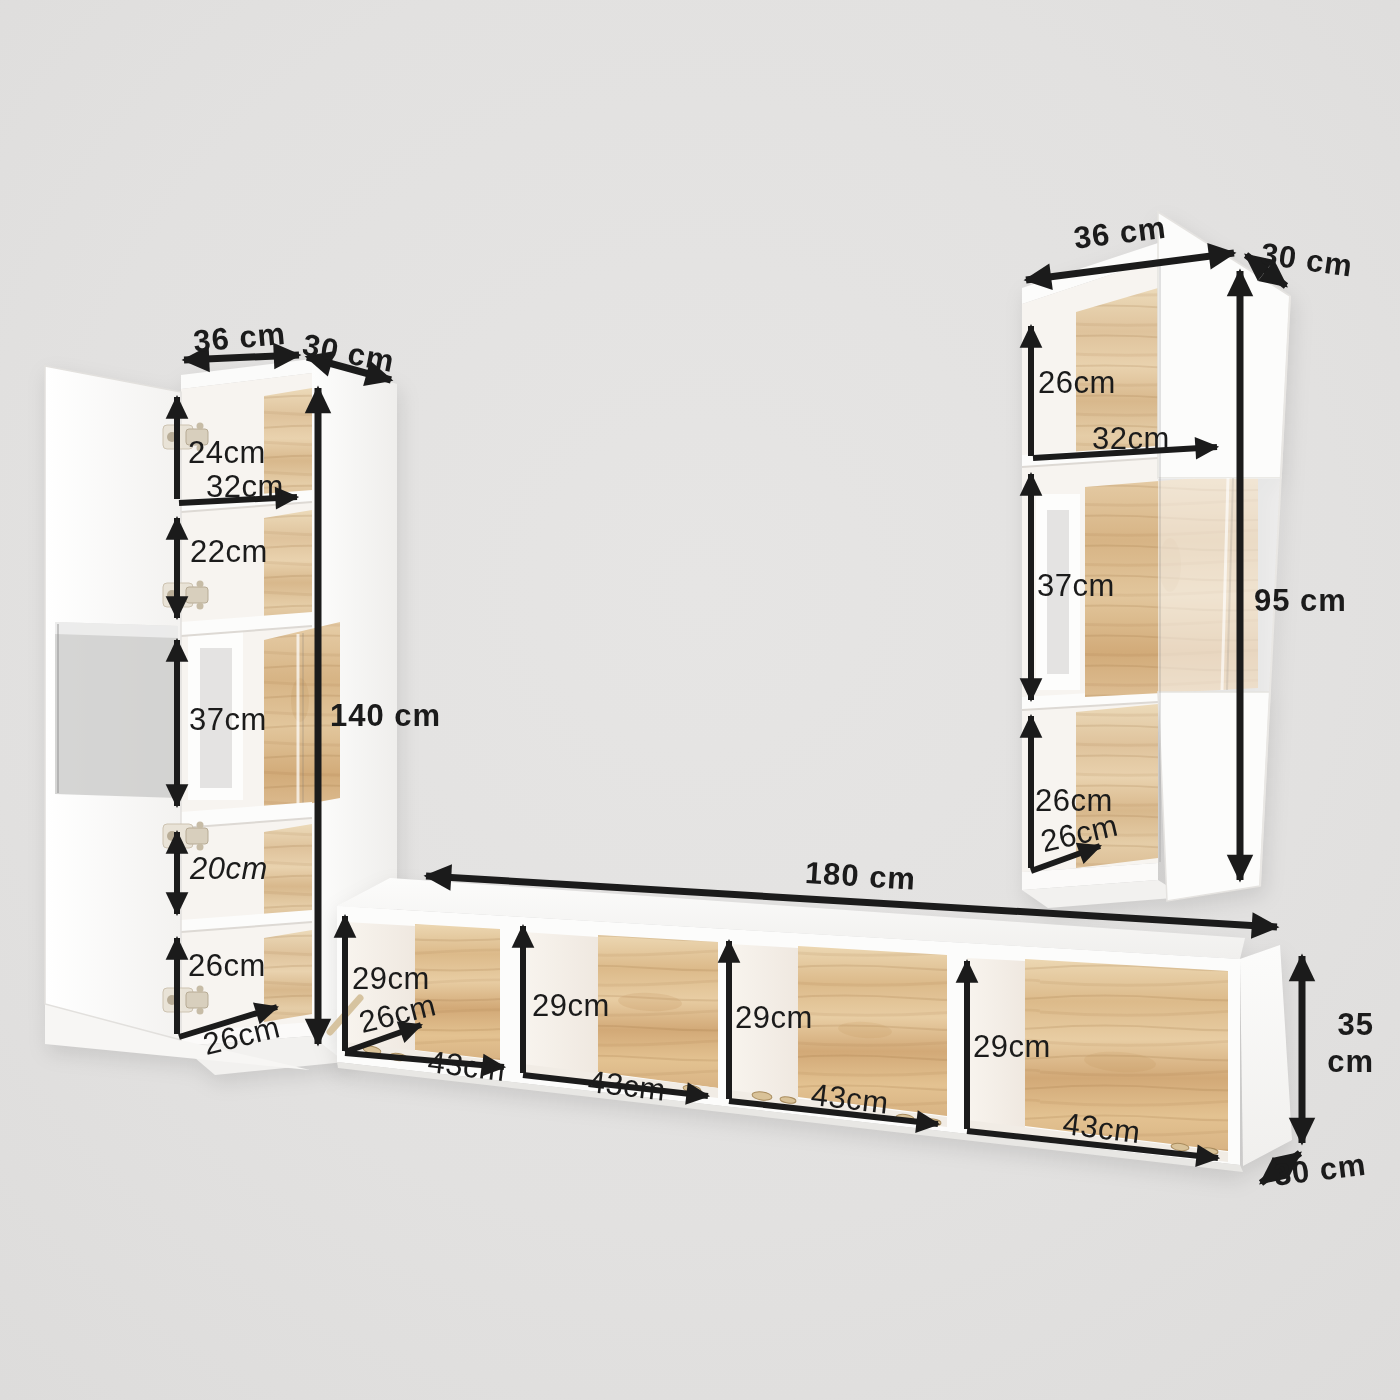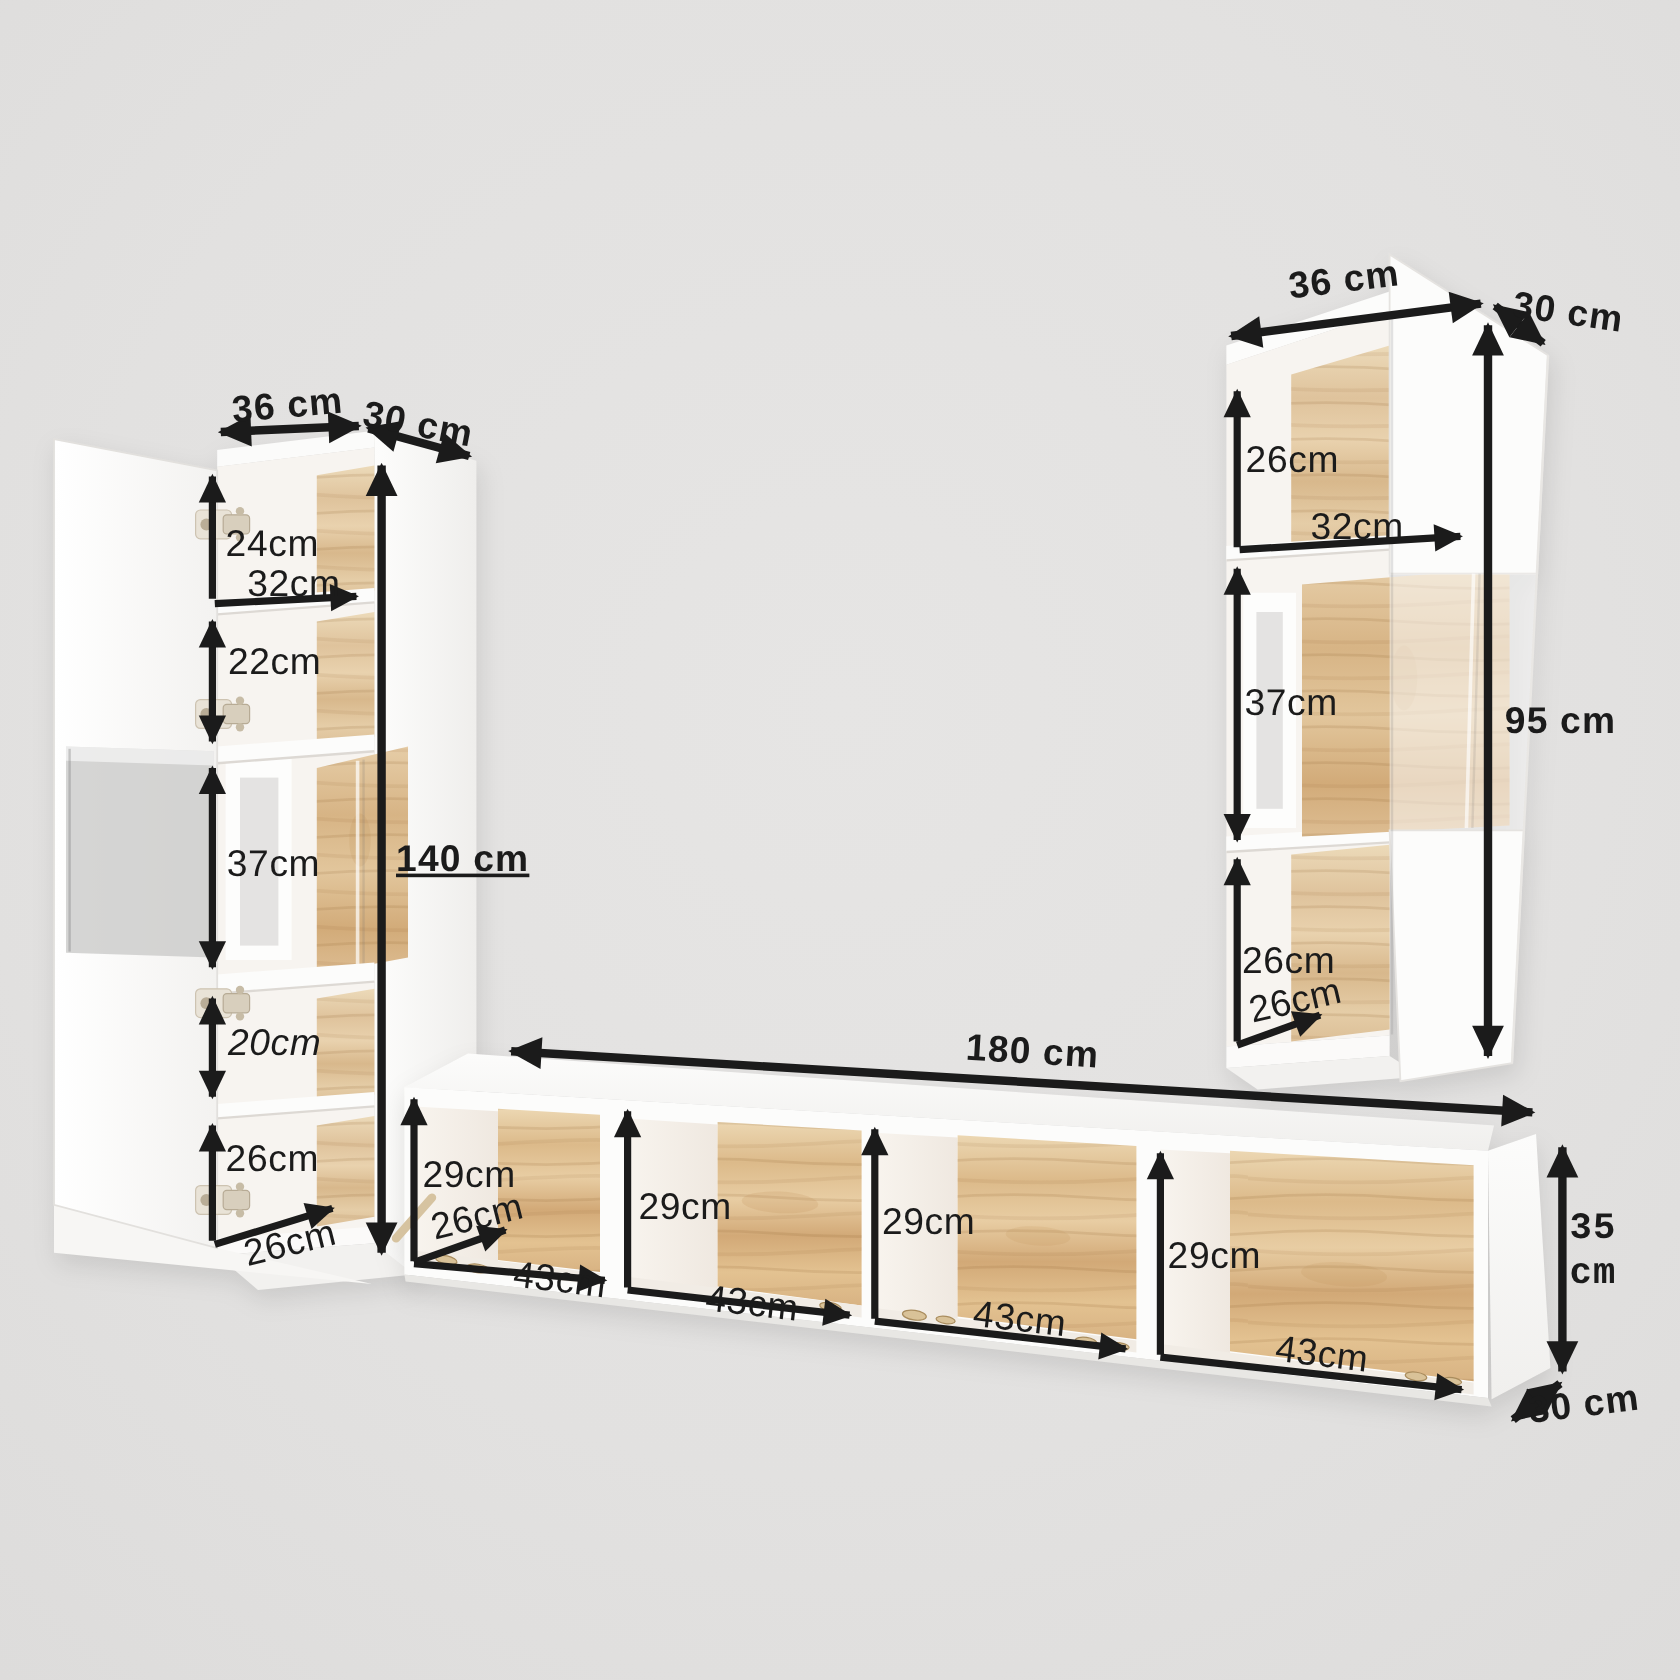--- a/index.html
+++ b/index.html
@@ -3,21 +3,21 @@
 <meta charset="utf-8">
 <style>
   html,body{margin:0;padding:0;background:#e3e2e1;}
   #stage{position:relative;width:1400px;height:1400px;overflow:hidden;
          background:radial-gradient(circle at 50% 42%, #e6e5e4 0%, #e2e1e0 60%, #dddcdb 100%);
          font-family:"Liberation Sans", sans-serif;}
   #scene-svg{position:absolute;left:0;top:0;}
   .dim{position:absolute;font:400 31px/1.05 "Liberation Sans",sans-serif;color:#1b1b1b;
        white-space:nowrap;transform-origin:left top;letter-spacing:.5px;}
   .dim.b{font-weight:700;letter-spacing:1px;}
-  .dim.two{text-align:left;width:66px;line-height:37px;white-space:normal;font-family:Liberation Mono, monospace;}
+  .dim.two{text-align:right;width:66px;line-height:37px;white-space:normal;}
 </style>
 </head>
 <body>
 
 <div id="stage">
 
 <svg id="scene-svg" width="1400" height="1400" viewBox="0 0 1400 1400">
   <defs>
     <marker id="ah" viewBox="0 0 10 10" refX="8.6" refY="5" markerWidth="4.4" markerHeight="4.4" orient="auto-start-reverse">
           <path d="M0.4,0.7 L9.4,5 L0.4,9.3 Z" fill="#1b1b1b"></path>
@@ -248,21 +248,21 @@
     <line x1="523" y1="1075" x2="708" y2="1096" stroke-width="6" marker-end="url(#ah)"></line>
     <line x1="729" y1="1099" x2="729" y2="941" stroke-width="6" marker-end="url(#ah)"></line>
     <line x1="729" y1="1101" x2="938" y2="1124" stroke-width="6" marker-end="url(#ah)"></line>
     <line x1="967" y1="1129" x2="967" y2="961" stroke-width="6" marker-end="url(#ah)"></line>
     <line x1="967" y1="1131" x2="1218" y2="1158" stroke-width="6" marker-end="url(#ah)"></line>
   </g>
 </svg>
 
 <div class="dim b" style="left:192px;top:326px;transform:rotate(-5deg);">36 cm</div>
 <div class="dim b" style="left:306px;top:329px;transform:rotate(11deg);">30 cm</div>
-<div class="dim b" style="left:330px;top:700px;text-decoration:underline;">140 cm</div>
+<div class="dim b" style="left:330px;top:700px;">140 cm</div>
 <div class="dim" style="left:188px;top:437px;">24cm</div>
 <div class="dim" style="left:206px;top:471px;">32cm</div>
 <div class="dim" style="left:190px;top:536px;">22cm</div>
 <div class="dim" style="left:189px;top:704px;">37cm</div>
 <div class="dim" style="left:190px;top:853px;font-style:italic;">20cm</div>
 <div class="dim" style="left:188px;top:950px;">26cm</div>
 <div class="dim" style="left:200px;top:1030px;transform:rotate(-14deg);">26cm</div>
 
 <div class="dim b" style="left:1072px;top:223px;transform:rotate(-7deg);">36 cm</div>
 <div class="dim b" style="left:1263px;top:238px;transform:rotate(8deg);">30 cm</div>

